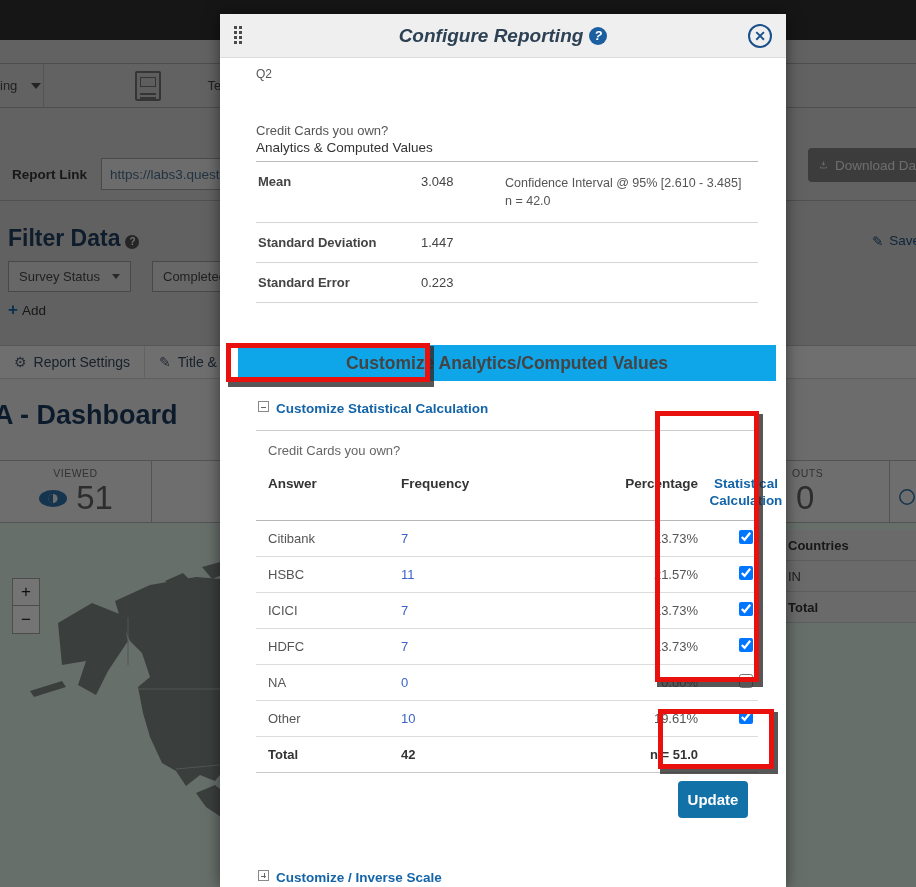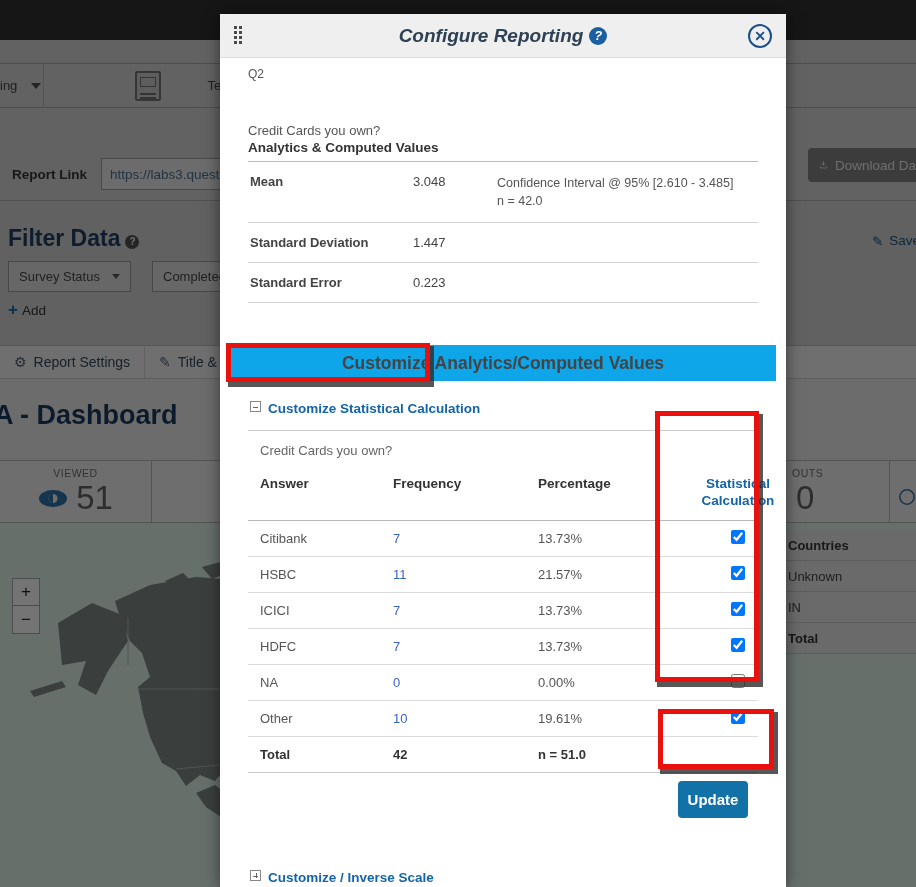--- a/index.html
+++ b/index.html
@@ -56,41 +56,41 @@
   .dim { position:absolute; inset:0; background:rgba(0,0,0,0.52); }
 
   
   .modal { position:absolute; left:220px; top:14px; width:566px; height:873px; background:#ffffff; box-shadow:0 0 14px rgba(0,0,0,0.5); }
   .modal-header { height:44px; background:#efefef; border-bottom:1px solid #dcdcdc; display:flex; align-items:center; padding:0 14px; position:relative; }
   .drag-dots { display:grid; grid-template-columns:4px 4px; grid-auto-rows:4px; gap:1px; cursor:move; }
   .drag-dots span { width:3px; height:3px; background:#4a4a4a; }
   .modal-title-wrap { position:absolute; left:0; right:0; text-align:center; font-size:19px; font-weight:bold; color:#2e4154;font-style:italic; }
   .help-icon { display:inline-block; width:18px; height:18px; border-radius:50%; background:#1b5fa0; color:#fff; font-size:13px; font-weight:bold; text-align:center; line-height:18px; vertical-align:2px; margin-left:6px; }
   .close-btn { position:absolute; right:14px; width:24px; height:24px; border:2px solid #1b4f8a; border-radius:50%; color:#1b4f8a; font-size:14px; font-weight:bold; display:flex; align-items:center; justify-content:center; background:transparent; }
-  .modal-body { padding:0 28px; }
+  .modal-body { padding:0 28px;margin-left:8px; }
   .qcode { font-size:12px; color:#555; padding-top:9px; }
   .qtext1 { font-size:13px; color:#555; margin-top:42px; }
-  .an-header { font-size:13.5px; font-weight:bold; color:#333; margin-top:2px; padding-bottom:6px; border-bottom:1px solid #bbb; }
+  .an-header { font-size:13.5px; font-weight:normal; color:#333; margin-top:2px; padding-bottom:6px; border-bottom:1px solid #bbb; }
   .an-row { display:flex; padding:12px 0 12px 2px; border-bottom:1px solid #d4d4d4; font-size:13px; color:#444; }
   .an-row .al { width:163px; font-weight:bold; flex:none; }
   .an-row .av { width:84px; flex:none; }
   .an-row .an-note { font-size:12.5px; color:#555; line-height:1.45; }
   .band { margin:42px -18px 0; height:36px; background:#0ea5e9; display:flex; align-items:center; justify-content:center; font-size:17.5px; font-weight:bold; color:#444; }
   .sec-link { display:flex; align-items:flex-start; gap:7px; font-size:13.5px; font-weight:bold; color:#1464a8; }
   .sec-link.stat { margin-top:20px; padding-left:2px; }
   .expander { width:11px; height:11px; border:1px solid #888; position:relative; flex:none; background:#fff; }
   .expander:before { content:""; position:absolute; left:2px; right:2px; top:4.5px; height:1px; background:#666; }
   .expander.plus:after { content:""; position:absolute; top:2px; bottom:2px; left:4.5px; width:1px; background:#666; }
   .hr1 { border:none; border-top:1px solid #cdcdcd; margin-top:14px; }
   .qtext2 { font-size:13px; color:#666; margin:12px 0 14px 12px; }
   .ans-table { width:100%; }
   .ans-hrow { display:flex; padding:4px 0 10px 12px; border-bottom:1px solid #b8b8b8; font-size:13.5px; font-weight:bold; color:#333; }
   .c-answer { width:133px; flex:none; }
   .c-freq { width:145px; flex:none; }
-  .c-pct { width:152px; flex:none; }
+  .c-pct { width:152px; flex:none;text-align:right; }
   .c-stat { width:96px; flex:none; text-align:center; }
   .hdr-stat { color:#1464a8; line-height:1.25; }
   .ans-row { display:flex; align-items:center; height:36px; padding-left:12px; border-bottom:1px solid #dcdcdc; font-size:13px; color:#555; }
   .ans-row .freq-link { color:#3c63c9; text-decoration:none; }
   .ans-row input[type=checkbox] { width:14px; height:14px; }
   .ans-row.total { font-weight:bold; color:#333; border-bottom:1px solid #c9c9c9; }
   .update-row { display:flex; justify-content:flex-end; padding:8px 10px 0 0; }
   .update-btn { background:#1272a8; color:#fff; font-weight:bold; font-size:15px; border:none; border-radius:4px; width:70px; height:37px; font-family:"Liberation Sans",sans-serif; }
   .bottom-links { margin-top:52px; display:flex; flex-direction:column; gap:13px; padding-left:2px; }
 
@@ -231,21 +231,20 @@
         </g>
       </svg>
       <div class="mapzoom">
         <div class="zbtn">+</div>
         <div class="zbtn">−</div>
       </div>
     </div>
 
     <div class="countries">
       <div class="crow bold">Countries</div>
-      <div class="crow">Unknown</div>
       <div class="crow">IN</div>
       <div class="crow bold">Total</div>
     </div>
   </div>
 
   <div class="dim"></div>
 
   <div class="modal">
     <div class="modal-header">
       <div class="drag-dots">

